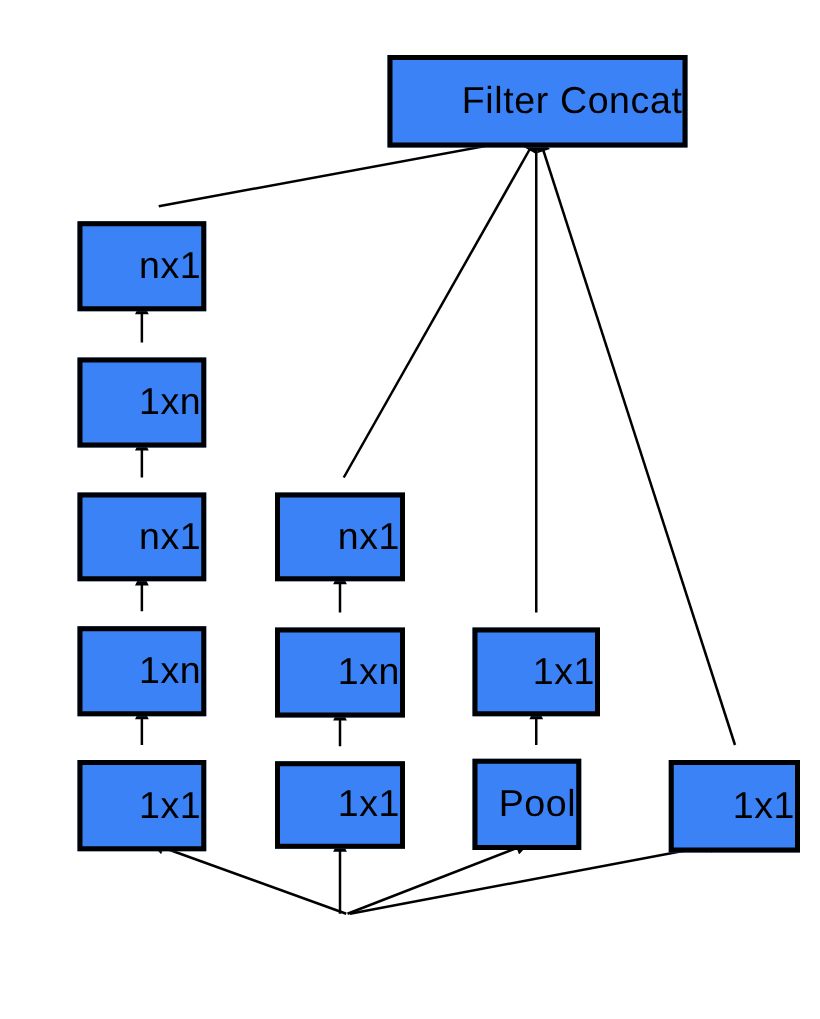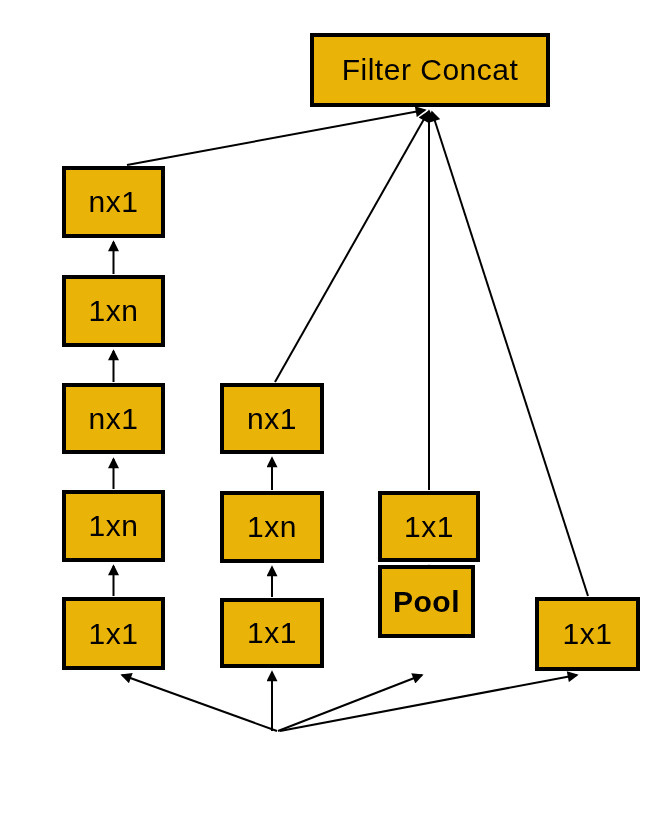--- a/index.html
+++ b/index.html
@@ -21,24 +21,25 @@
     top: 0;
   }
   .arrows line {
     stroke: #000000;
     stroke-width: 2;
   }
   .node {
     position: absolute;
     box-sizing: border-box;
     border: 4px solid #000000;
-    background: #eab308;
+    background: #3b82f6;
     display: flex;
     align-items: center;
-    justify-content: center;
+    justify-content: flex-end;
+    margin-top: 11px;
   }
   .node .lbl {
     font-size: 30px;
     color: #000000;
     letter-spacing: 0.5px;
     white-space: nowrap;
   }
 </style>
 </head>
 <body>
@@ -99,21 +100,21 @@
   <div class="node" style="left:220px; top:491px; width:104px; height:72px;">
     <span class="lbl">1xn</span>
   </div>
   <div class="node" style="left:220px; top:598px; width:104px; height:70px;">
     <span class="lbl">1x1</span>
   </div>
 
   <div class="node" style="left:378px; top:491px; width:102px; height:71px;">
     <span class="lbl">1x1</span>
   </div>
-  <div class="node" style="left:378px; top:565px; width:97px; height:73px;font-weight:bold;">
+  <div class="node" style="left:378px; top:596px; width:87px; height:73px;">
     <span class="lbl">Pool</span>
   </div>
 
   <div class="node" style="left:535px; top:597px; width:105px; height:74px;">
     <span class="lbl">1x1</span>
   </div>
 
 
 </div>
 

